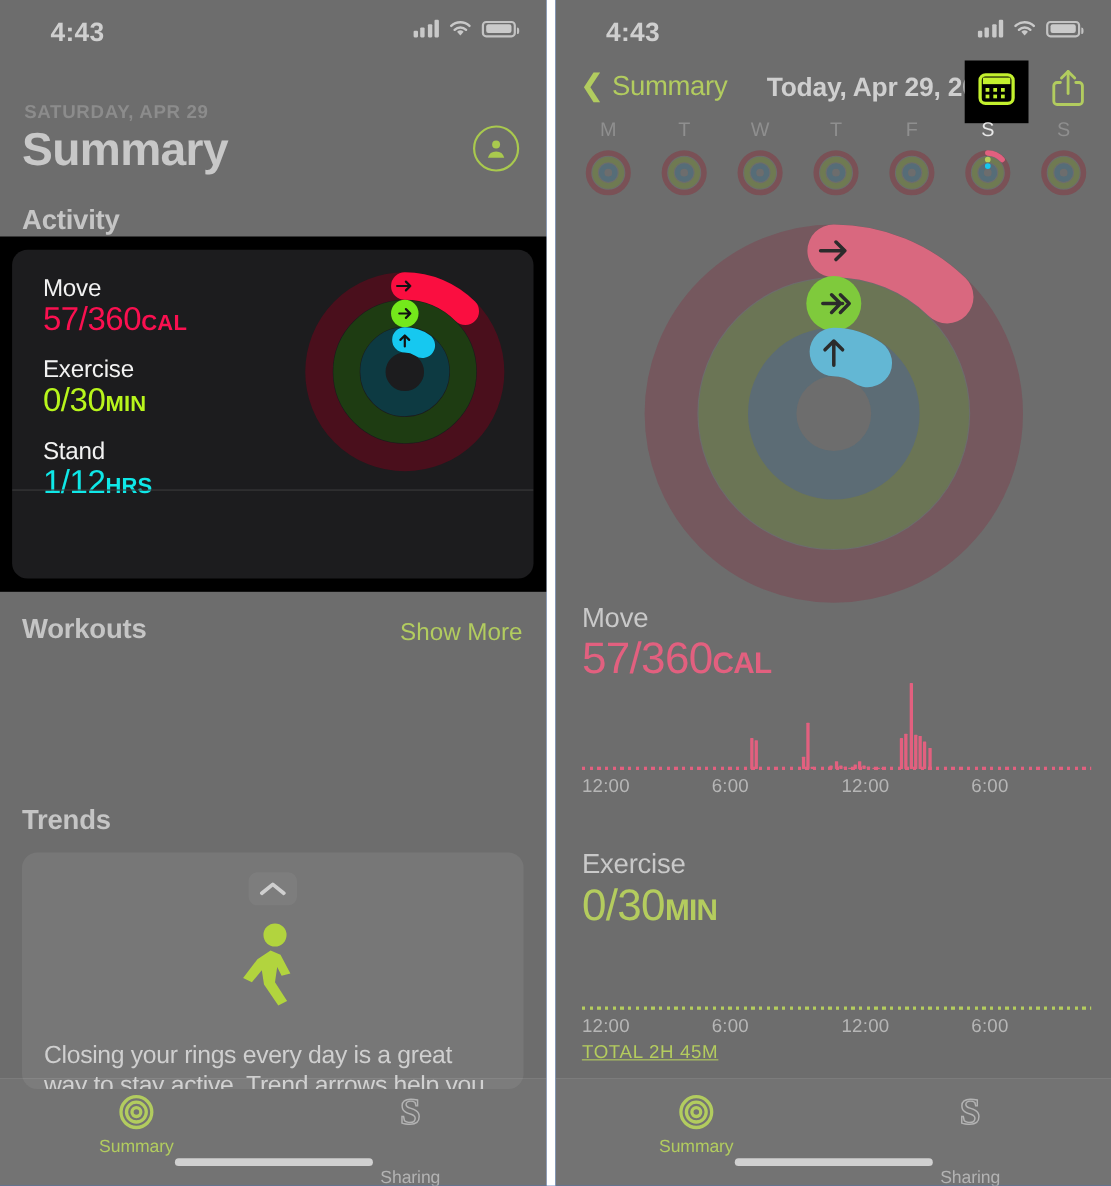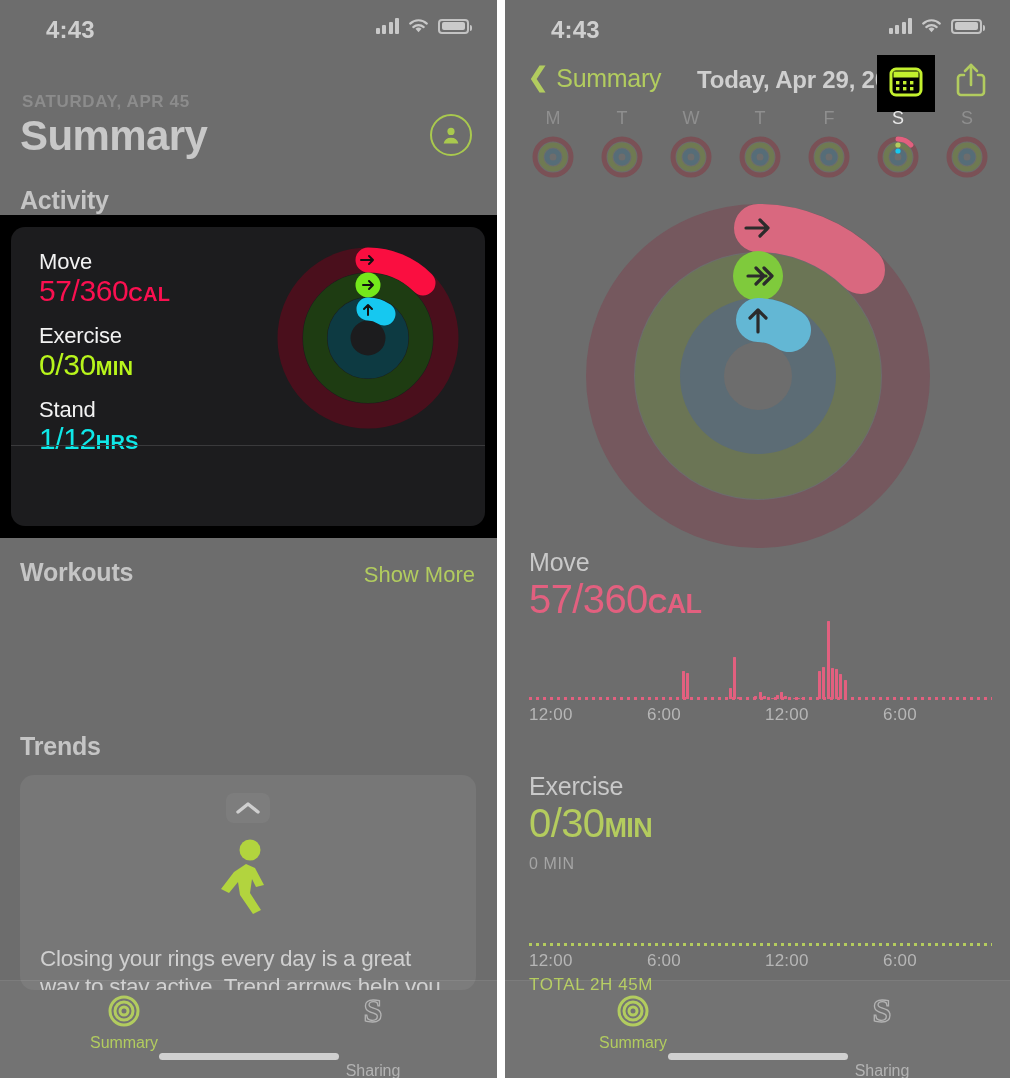--- a/index.html
+++ b/index.html
@@ -139,21 +139,21 @@
   .bars{ position:absolute; left:0; right:0; bottom:0; height:78px; display:flex;
          align-items:flex-end; gap:0; }
   .bars span{ display:block; flex:1 1 auto; background:#e2607f; margin-right:1.2px; border-radius:.5px; }
   .dotline{ position:absolute; left:0; right:0; bottom:-1px; height:3px;
             background-image:repeating-linear-gradient(to right,#e2607f 0 3px,transparent 3px 7px); }
   .dotline.green{ background-image:repeating-linear-gradient(to right,#b4cc5e 0 3px,transparent 3px 7px); }
   .xaxis{ position:relative; height:24px; margin-top:6px; }
   .xaxis span{ position:absolute; font-size:17px; color:#b6b6b6; font-weight:500; letter-spacing:.2px;}
   .total{ font-size:17px; letter-spacing:.6px; }
   .sec.move .total{ color:#dd7f96; }
-  .sec.exercise .total{ color:#b4cc5e; }
+  .sec.exercise .total{ color:#b4cc5e;text-decoration:underline; }
 </style>
 </head>
 <body>
 
 <div class="stage">
 
   <div class="phone phone-left">
 
     <div class="statusbar">
       <div class="sb-time">4:43</div>
@@ -170,21 +170,21 @@
               <path d="M2.2 5.6a12 12 0 0116.6 0" stroke="#c9c9c9" stroke-width="2.2" fill="none" stroke-linecap="round"></path>
               <path d="M5.3 9.1a7.6 7.6 0 0110.4 0" stroke="#c9c9c9" stroke-width="2.2" fill="none" stroke-linecap="round"></path>
             </svg>
         </span>
         <span class="batt">
             <i></i>
           </span>
       </div>
     </div>
 
-    <div class="l-datelabel">SATURDAY, APR 45</div>
+    <div class="l-datelabel">SATURDAY, APR 29</div>
     <div class="l-title">Summary</div>
     <div class="l-avatar">
       <svg width="24" height="24" viewBox="0 0 24 24">
           <circle cx="12" cy="8.4" r="3.6" fill="#a9c94e"></circle>
           <path d="M4.6 20.5a7.6 7.6 0 0114.8 0z" fill="#a9c94e"></path>
         </svg>
     </div>
 
     <div class="sect-title" style="left:20px; top:186px;">Activity</div>
 
@@ -527,21 +527,20 @@
         <span style="left:0px;">12:00</span>
         <span style="left:118px;">6:00</span>
         <span style="left:236px;">12:00</span>
         <span style="left:354px;">6:00</span>
       </div>
     </div>
 
     <div class="sec exercise" style="top:772px;">
       <div class="sname">Exercise</div>
       <div class="svalue"><span>0/30</span><span class="unit">MIN</span></div>
-      <div class="axmax">0 MIN</div>
       <div class="plot ex">
         <div class="bars">
             <span style="height: 0px; background: rgb(180, 204, 94);"></span>
             <span style="height: 0px; background: rgb(180, 204, 94);"></span>
             <span style="height: 0px; background: rgb(180, 204, 94);"></span>
             <span style="height: 0px; background: rgb(180, 204, 94);"></span>
             <span style="height: 0px; background: rgb(180, 204, 94);"></span>
             <span style="height: 0px; background: rgb(180, 204, 94);"></span>
             <span style="height: 0px; background: rgb(180, 204, 94);"></span>
             <span style="height: 0px; background: rgb(180, 204, 94);"></span>

